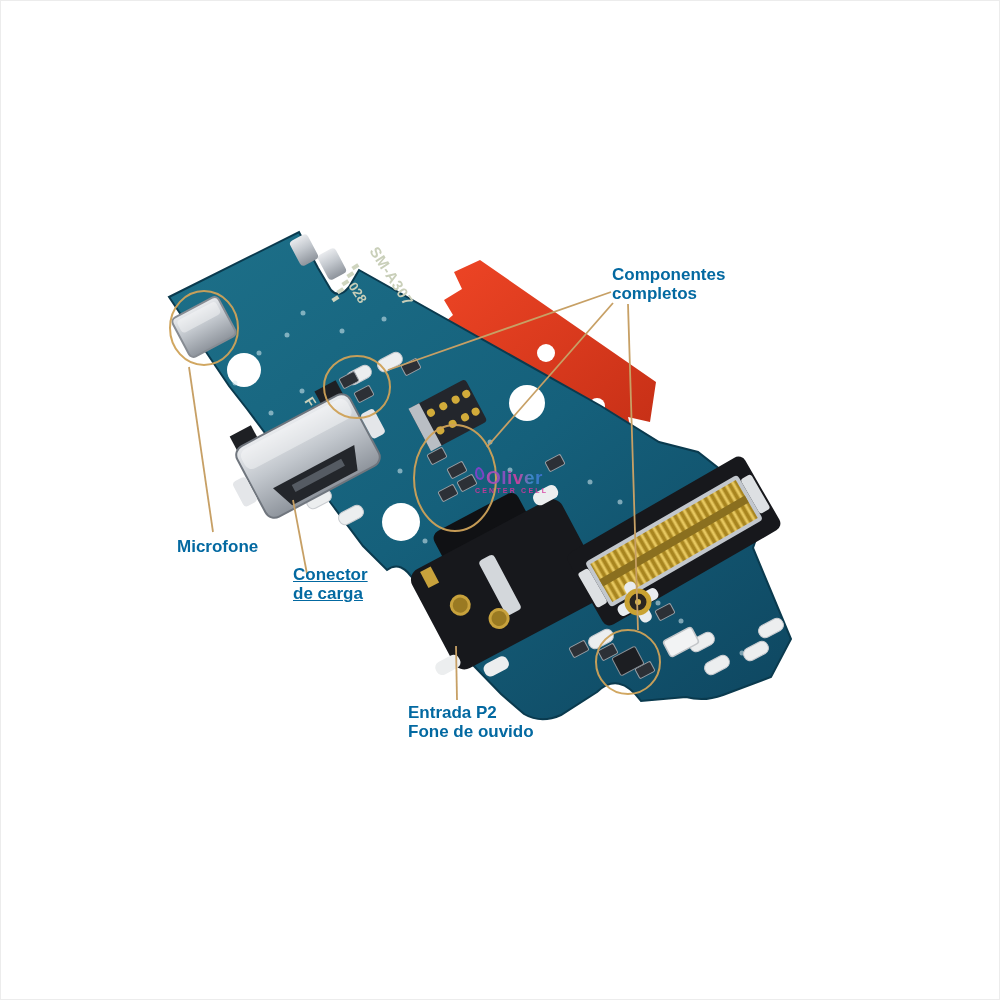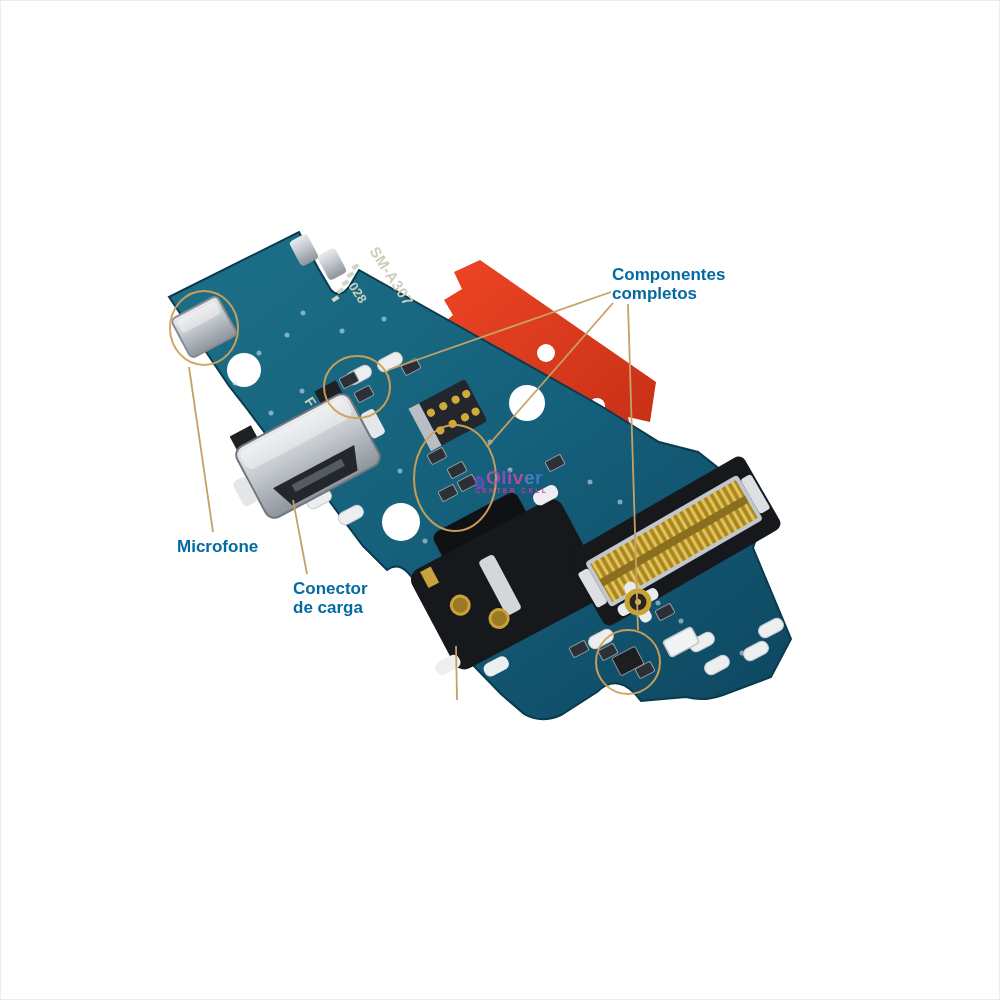--- a/index.html
+++ b/index.html
@@ -1,21 +1,21 @@
 <!DOCTYPE html>
 <html><head>
 <meta charset="utf-8">
 <style>
   html,body{margin:0;padding:0;background:#fff;}
   .canvas{position:relative;width:1000px;height:1000px;background:#ffffff;overflow:hidden;
           font-family:"Liberation Sans", sans-serif;border:1px solid #ececec;box-sizing:border-box;}
   .canvas svg{position:absolute;left:0;top:0;}
   .callout{position:absolute;color:#0369a1;font-weight:bold;font-size:17px;line-height:19px;white-space:nowrap;}
   .watermark{position:absolute;left:474px;top:466px;opacity:.88;text-align:center;}
-  .wm-row{display:flex;align-items:flex-end;gap:2px;}
+  .wm-row{display:flex;align-items:flex-start;gap:2px;}
   .wm-logo{display:inline-block;width:9px;height:13px;border:2px solid #8b3fd1;border-radius:50% 50% 50% 50%/60% 60% 40% 40%;
            transform:rotate(-14deg);box-sizing:border-box;background:rgba(70,140,220,.25);}
   .wm-brand{font-size:19px;font-weight:bold;letter-spacing:.5px;
             background:linear-gradient(90deg,#c94ab4 0%,#8b52c8 30%,#e03da0 55%,#3f8fd4 80%,#3f6fd4 100%);
             -webkit-background-clip:text;background-clip:text;color:transparent;}
   .wm-sub{font-size:7px;font-weight:bold;letter-spacing:2.2px;color:#d6369e;margin-top:-2px;text-align:center;}
 </style>
 </head>
 <body>
 
@@ -218,18 +218,22 @@
     <span class="wm-brand">Oliver</span>
   </div>
   <div class="wm-sub">CENTER CELL</div>
 </div>
 
 <div class="callout" style="left:611px;top:264px;">
   <div>Componentes</div>
   <div>completos</div>
 </div>
 <div class="callout" style="left:176px;top:536px;">Microfone</div>
-<div class="callout" style="left:292px;top:578px;">
+<div class="callout" style="left:292px;top:564px;text-decoration:underline;">
   <div>Conector</div>
   <div>de carga</div>
 </div>
+<div class="callout" style="left:407px;top:702px;">
+  <div>Entrada P2</div>
+  <div>Fone de ouvido</div>
+</div>
 
 </div>
 
 </body></html>

